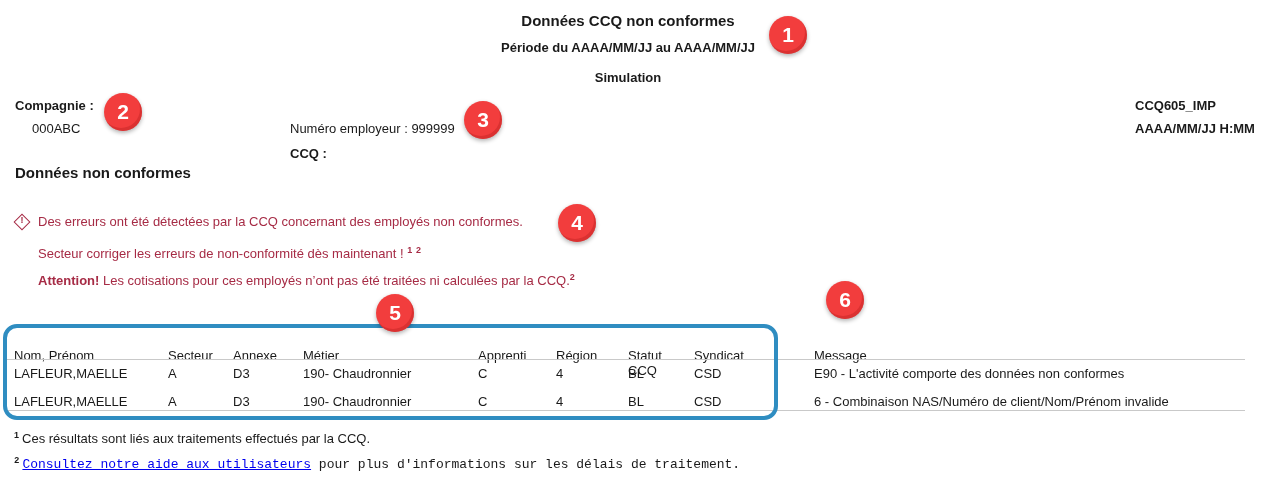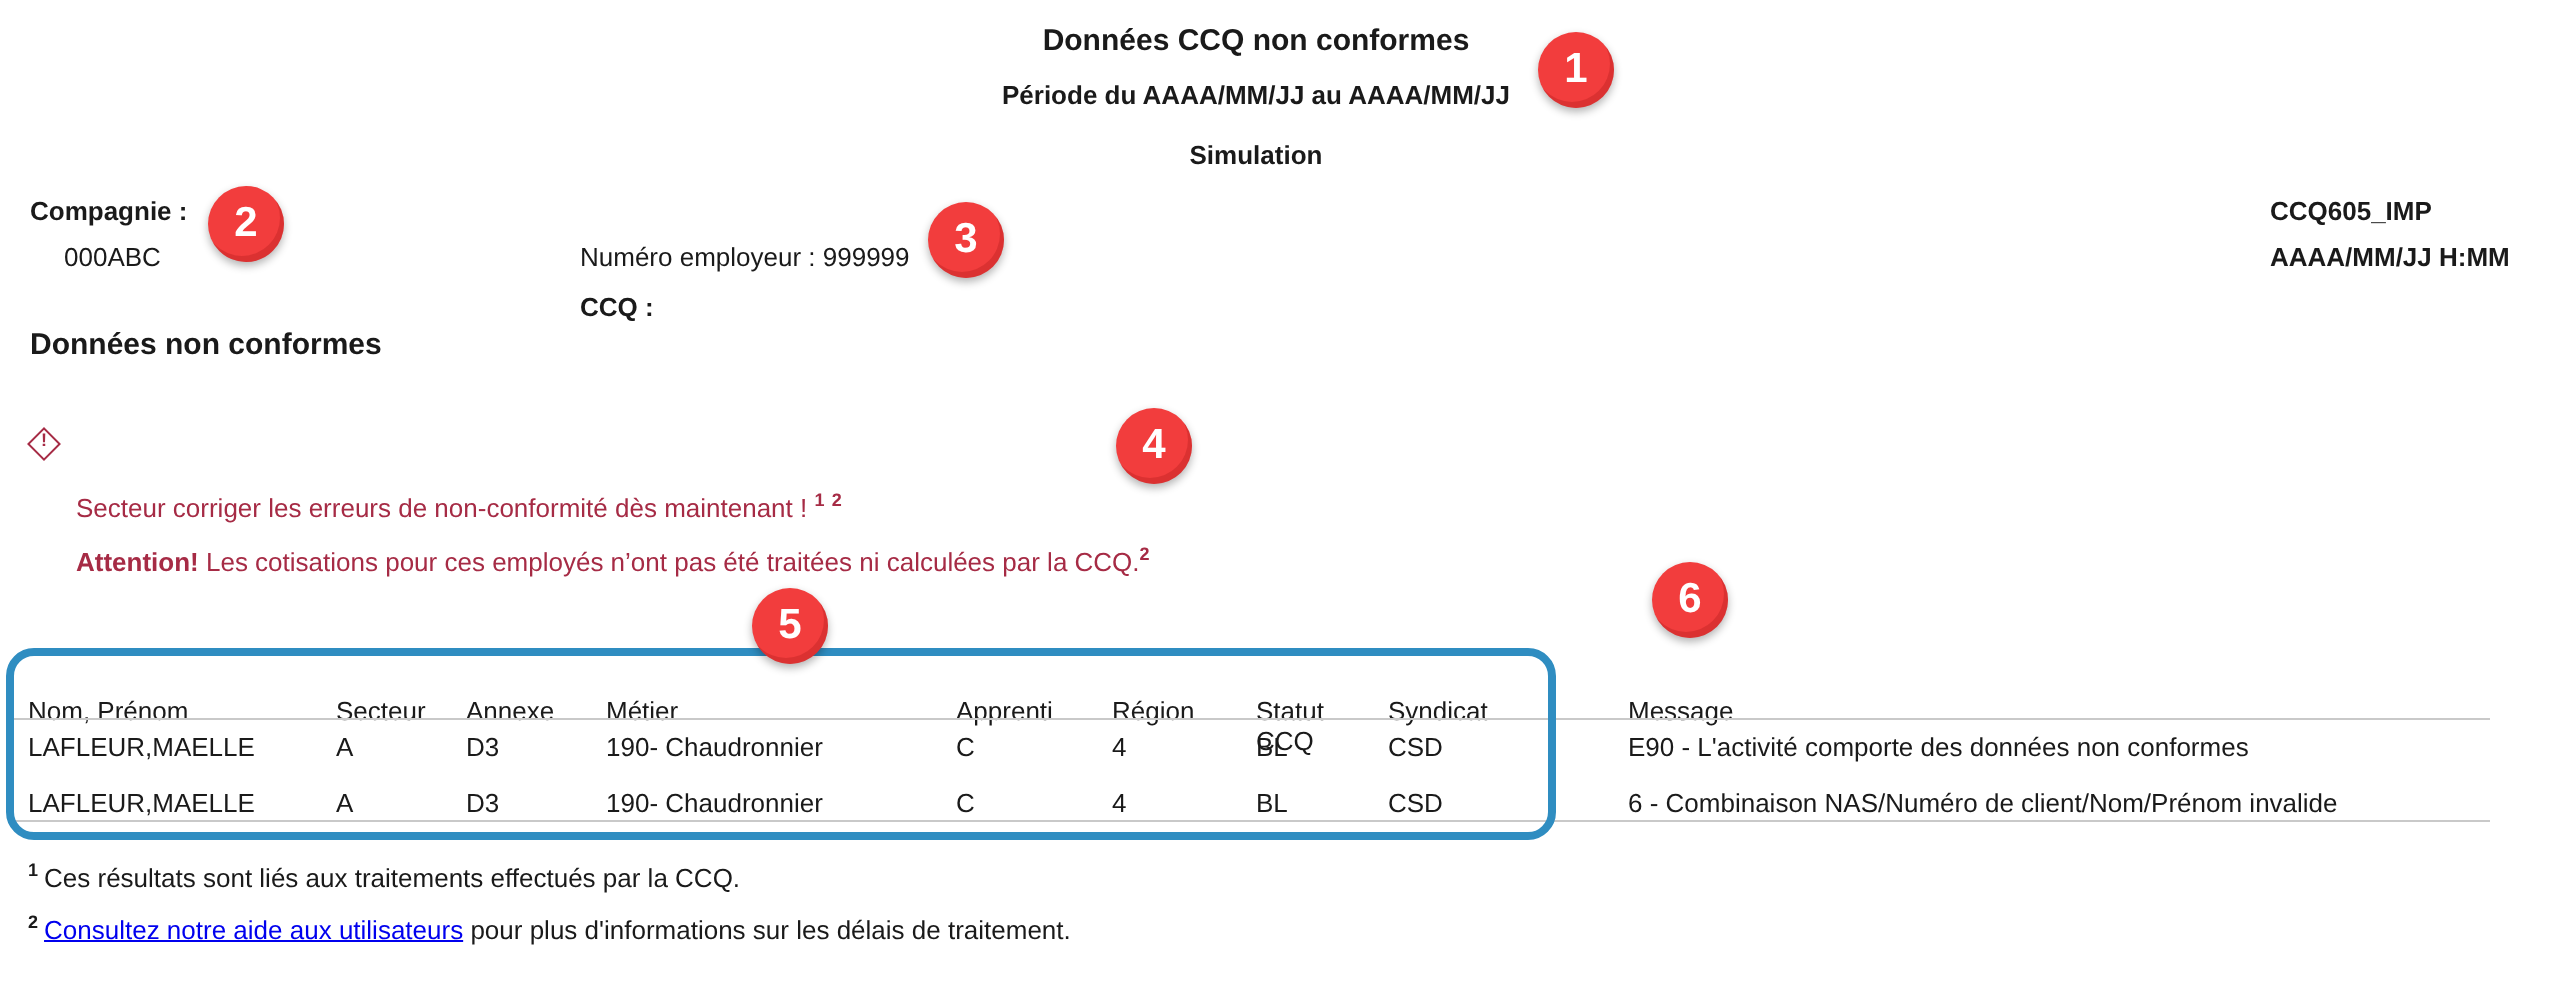--- a/index.html
+++ b/index.html
@@ -64,20 +64,21 @@
 
   <div class="abs info-label" style="left:1135px;top:98px;">CCQ605_IMP</div>
   <div class="abs info-label" style="left:1135px;top:121px;">AAAA/MM/JJ H:MM</div>
 
   <div class="abs section-heading">Données non conformes</div>
 
   <div class="abs diamond-wrap">
     <span class="diamond"></span>
       <span class="diamond-excl">!</span>
   </div>
+  <div class="abs warn" style="left:38px;top:214px;">Des erreurs ont été détectées par la CCQ concernant des employés non conformes.</div>
   <div class="abs warn" style="left:38px;top:245px;">
     <span>Secteur corriger les erreurs de non-conformité dès maintenant !</span>
     <sup>1</sup>
     <sup>2</sup>
   </div>
   <div class="abs warn" style="left:38px;top:272px;">
     <span class="b">Attention!</span><span> Les cotisations pour ces employés n’ont pas été traitées ni calculées par la CCQ.</span><sup>2</sup>
   </div>
 
   <div class="abs tgrid" style="left:14px;top:348px;">
@@ -118,21 +119,21 @@
     <div>6 - Combinaison NAS/Numéro de client/Nom/Prénom invalide</div>
   </div>
 
   <div class="abs hline" style="left:5px;top:410px;width:1240px;"></div>
 
   <div class="abs blue-box"></div>
 
   <div class="abs footnote" style="left:14px;top:430px;">
     <sup>1</sup><span>Ces résultats sont liés aux traitements effectués par la CCQ.</span>
   </div>
-  <div class="abs footnote" style="left:14px;top:456px;">
+  <div class="abs footnote" style="left:14px;top:456px;font-family:Liberation Mono, monospace;">
     <sup>2</sup><span class="link">Consultez notre aide aux utilisateurs</span><span> pour plus d'informations sur les délais de traitement.</span>
   </div>
 
   <div class="abs callout" style="left:769px;top:16px;">1</div>
   <div class="abs callout" style="left:104px;top:93px;">2</div>
   <div class="abs callout" style="left:464px;top:101px;">3</div>
   <div class="abs callout" style="left:558px;top:204px;">4</div>
   <div class="abs callout" style="left:376px;top:294px;">5</div>
   <div class="abs callout" style="left:826px;top:281px;">6</div>
 

